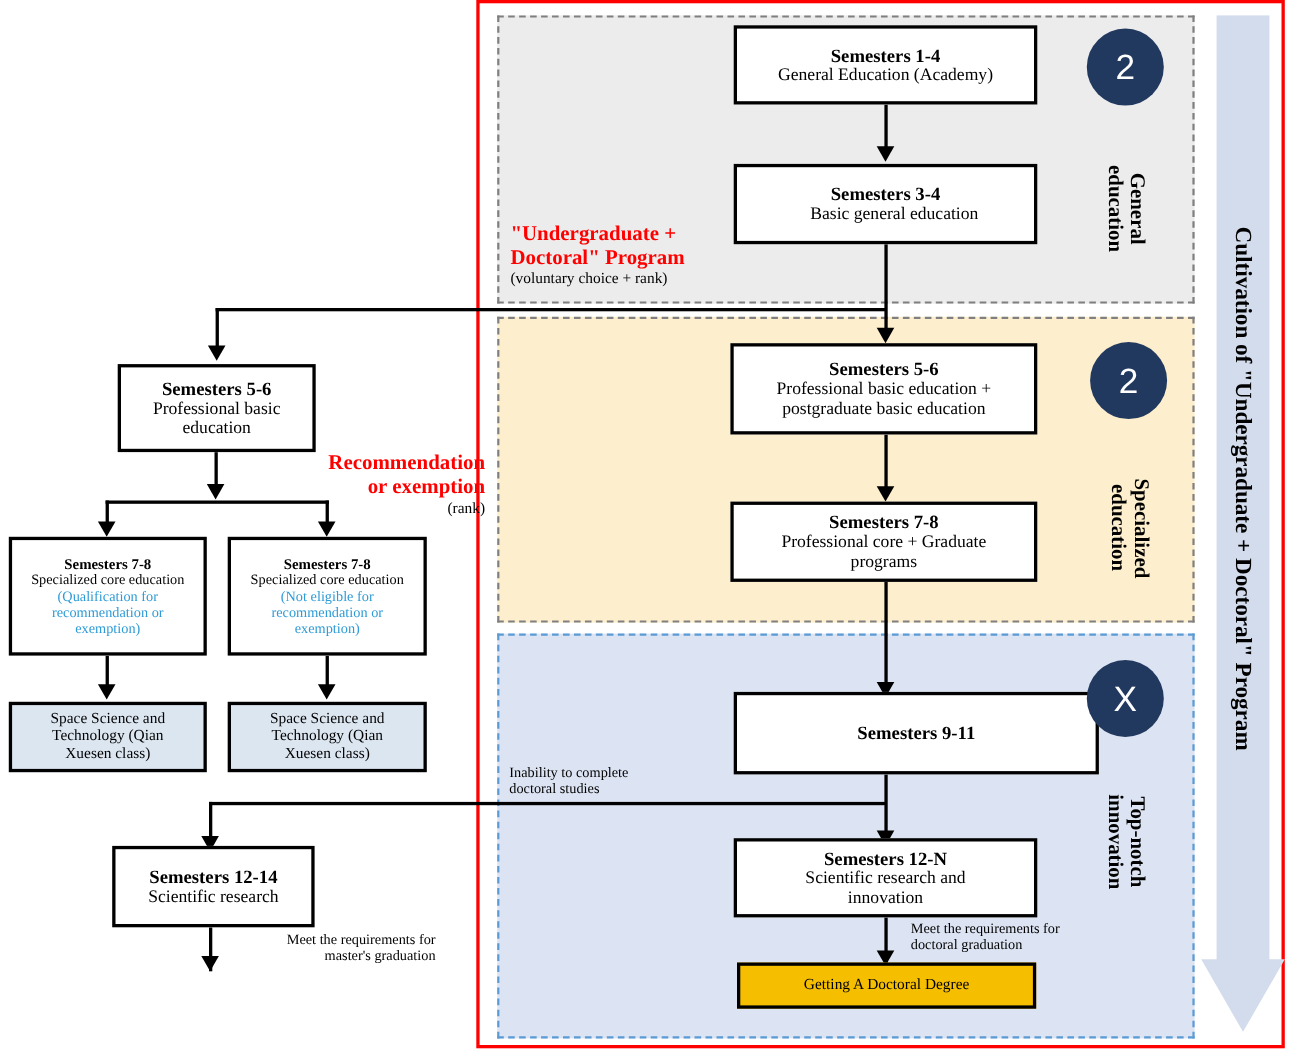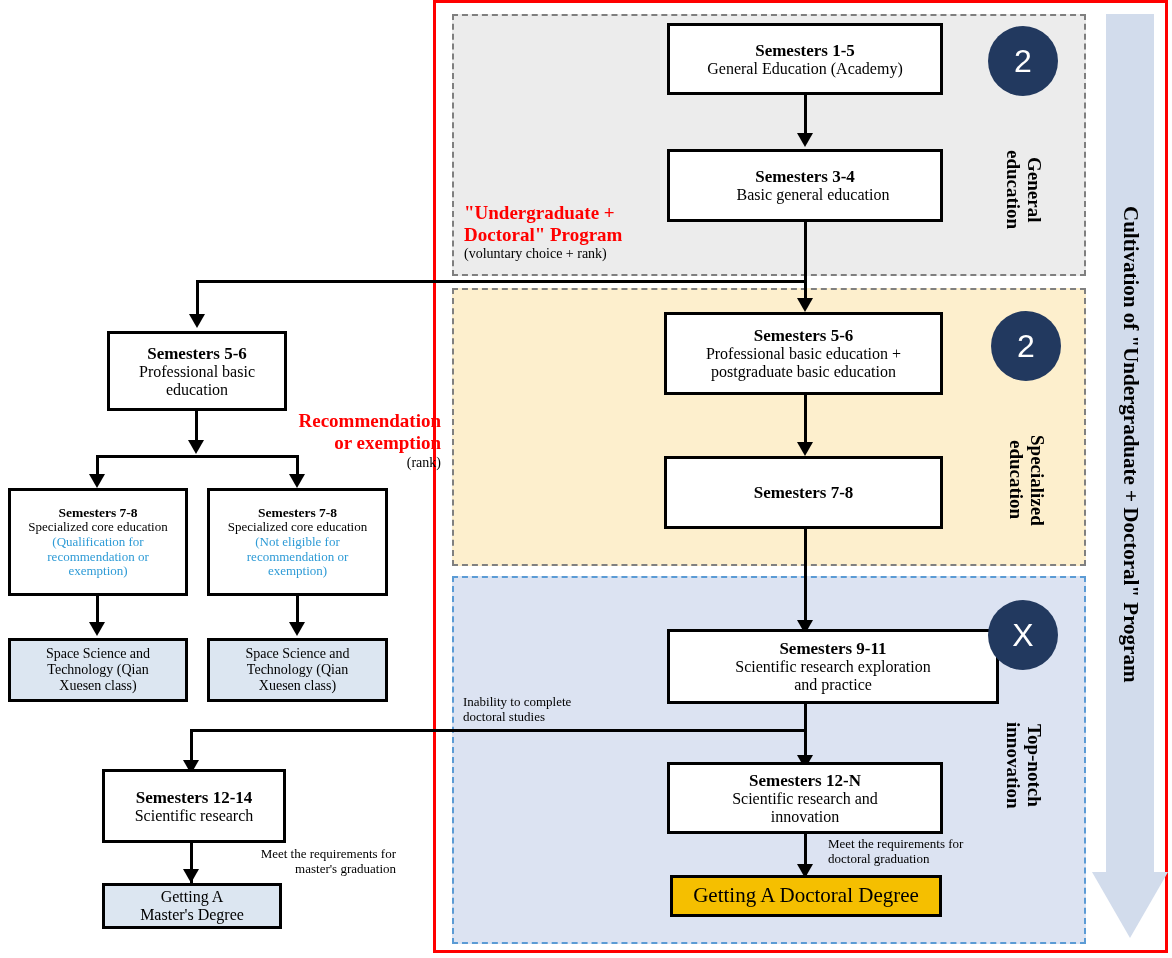--- a/index.html
+++ b/index.html
@@ -22,21 +22,21 @@
   .node{
     z-index:6;background:#FFFFFF;border:3px solid #000000;
     display:flex;flex-direction:column;align-items:center;justify-content:center;
     text-align:center;line-height:1.12;padding:2px 4px;
   }
   .node .t1{font-weight:bold;}
   .node.small{font-size:13px;}
   .node.small .t1{font-size:13.5px;}
   .node.mid{font-size:16px;}
   .node.mid .t1{font-size:17px;}
-  .node.big{font-size:21px;}
+  .node.big{font-size:14px;}
   .node.fill-blue{background:#DCE6F1;}
   .node.fill-gold{background:#F5BF00;}
   .blue-note{color:#2E9BD6;}
 
   
   .ln{z-index:5;background:#000;}
   .vl{width:3px;}
   .hl{height:3px;}
   .arrow-d{z-index:5;width:0;height:0;border-left:8px solid transparent;border-right:8px solid transparent;border-top:14px solid #000;}
 
@@ -117,43 +117,43 @@
   <div class="abs ln vl" style="left:804px;top:529px;height:95px;"></div>
   <div class="abs arrow-d" style="left:797px;top:620px;"></div>
 
   <div class="abs ln vl" style="left:804px;top:704px;height:56px;"></div>
   <div class="abs arrow-d" style="left:797px;top:755px;"></div>
 
   <div class="abs ln vl" style="left:804px;top:834px;height:44px;"></div>
   <div class="abs arrow-d" style="left:797px;top:864px;"></div>
 
   <div class="abs node mid" style="left:667px;top:23px;width:276px;height:72px;">
-    <div class="t1">Semesters 1-5</div>
+    <div class="t1">Semesters 1-4</div>
     <div style="white-space:pre-line;">General Education (Academy)</div>
   </div>
 
   <div class="abs node mid" style="left:667px;top:149px;width:276px;height:73px;">
     <div class="t1">Semesters 3-4</div>
     <div style="white-space:pre-line;margin-left:16px;">Basic general education</div>
   </div>
 
   <div class="abs node mid" style="left:664px;top:312px;width:279px;height:83px;">
     <div class="t1">Semesters 5-6</div>
     <div style="white-space:pre-line;">Professional basic education +
 postgraduate basic education</div>
   </div>
 
   <div class="abs node mid" style="left:664px;top:456px;width:279px;height:73px;">
     <div class="t1">Semesters 7-8</div>
+    <div style="white-space:pre-line;">Professional core + Graduate
+programs</div>
   </div>
 
   <div class="abs node mid" style="left:667px;top:629px;width:332px;height:75px;">
     <div class="t1">Semesters 9-11</div>
-    <div style="white-space:pre-line;">Scientific research exploration
-and practice</div>
   </div>
 
   <div class="abs node mid" style="left:667px;top:762px;width:276px;height:72px;">
     <div class="t1">Semesters 12-N</div>
     <div style="white-space:pre-line;">Scientific research and
 innovation</div>
   </div>
 
   <div class="abs txt note" style="left:828px;top:836px;white-space:pre-line;">Meet the requirements for
 doctoral graduation</div>
@@ -231,18 +231,14 @@
     <div class="t1">Semesters 12-14</div>
     <div>Scientific research</div>
   </div>
 
   <div class="abs ln vl" style="left:190px;top:843px;height:40px;"></div>
   <div class="abs arrow-d" style="left:183px;top:869px;"></div>
 
   <div class="abs txt note center" style="left:216px;top:846px;width:180px;white-space:pre-line;">Meet the requirements for
 master's graduation</div>
 
-  <div class="abs node mid fill-blue" style="left:102px;top:883px;width:180px;height:46px;">
-    <div style="white-space:pre-line;">Getting A
-Master's Degree</div>
-  </div>
 
 </div>
 
 </body></html>

